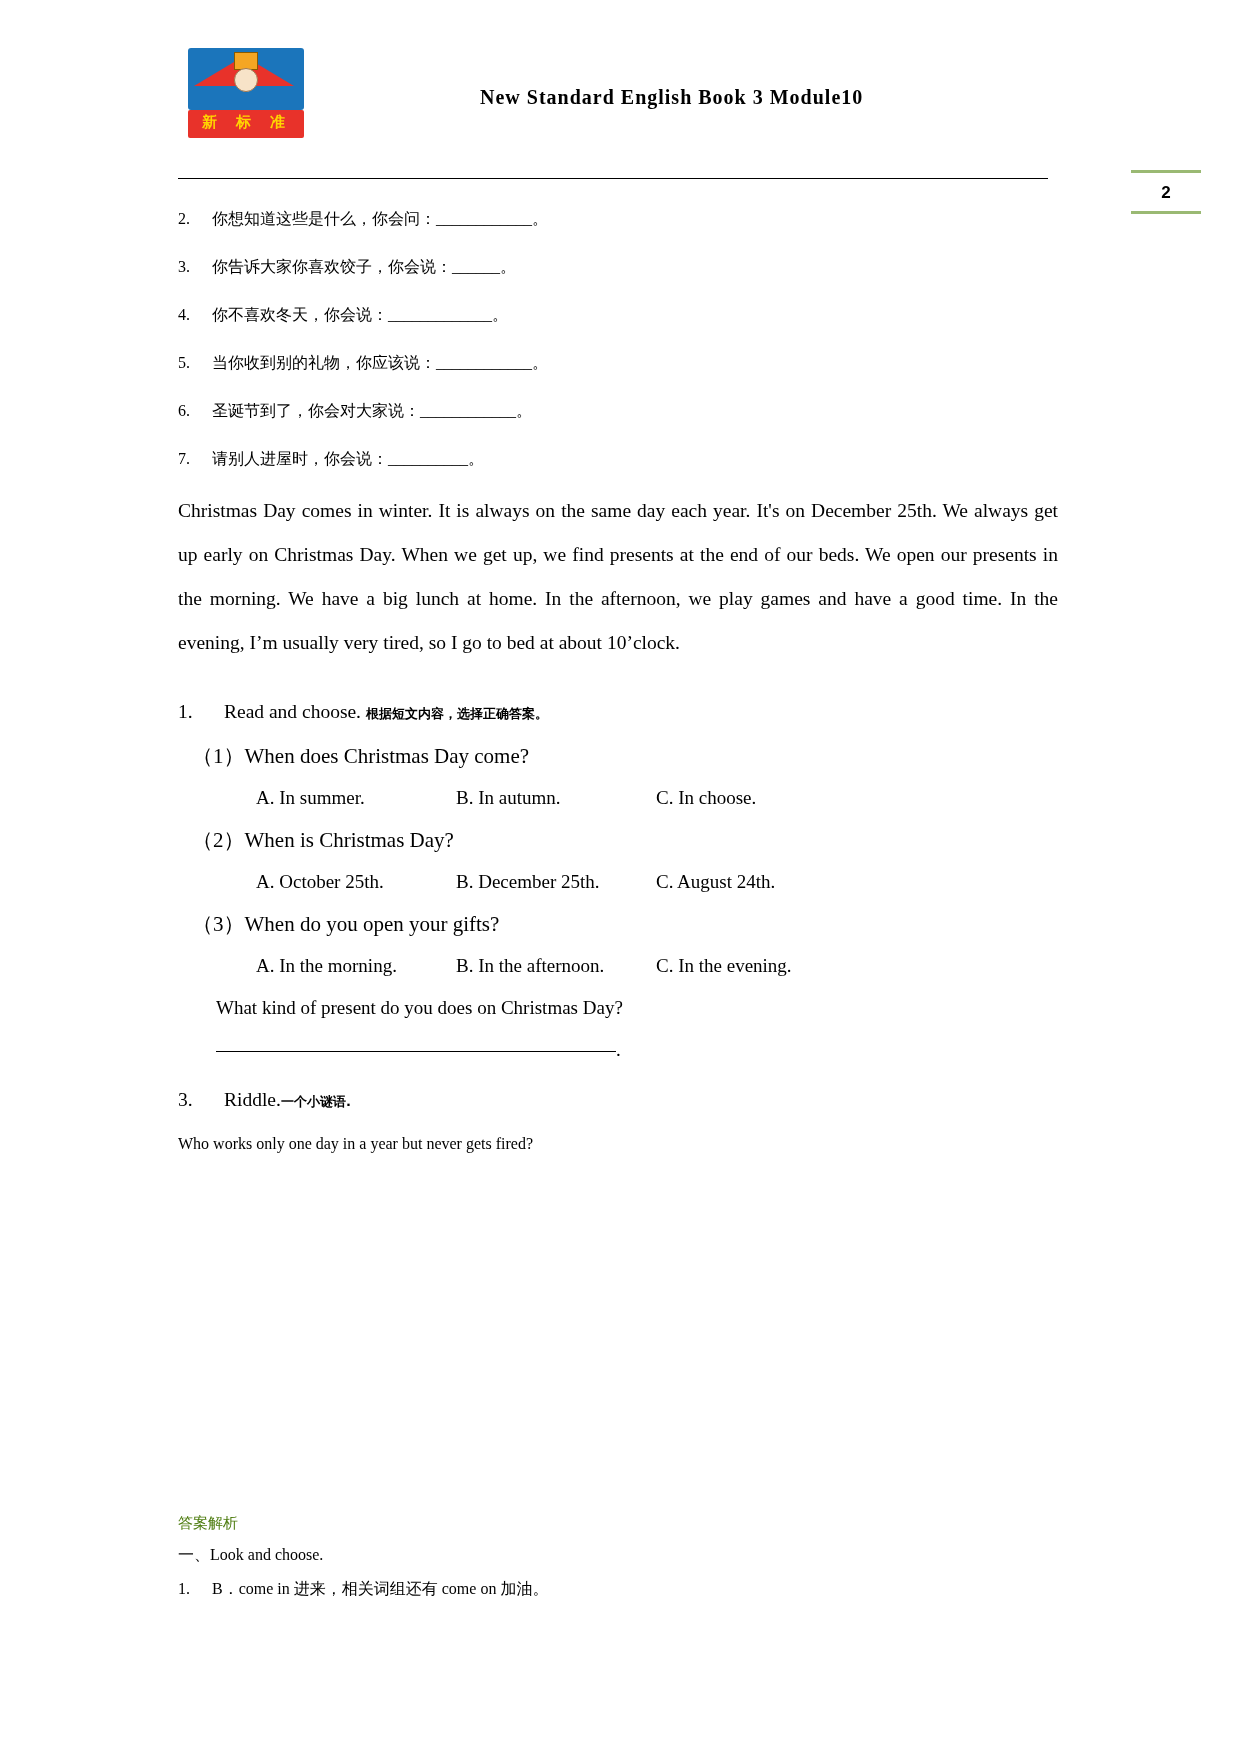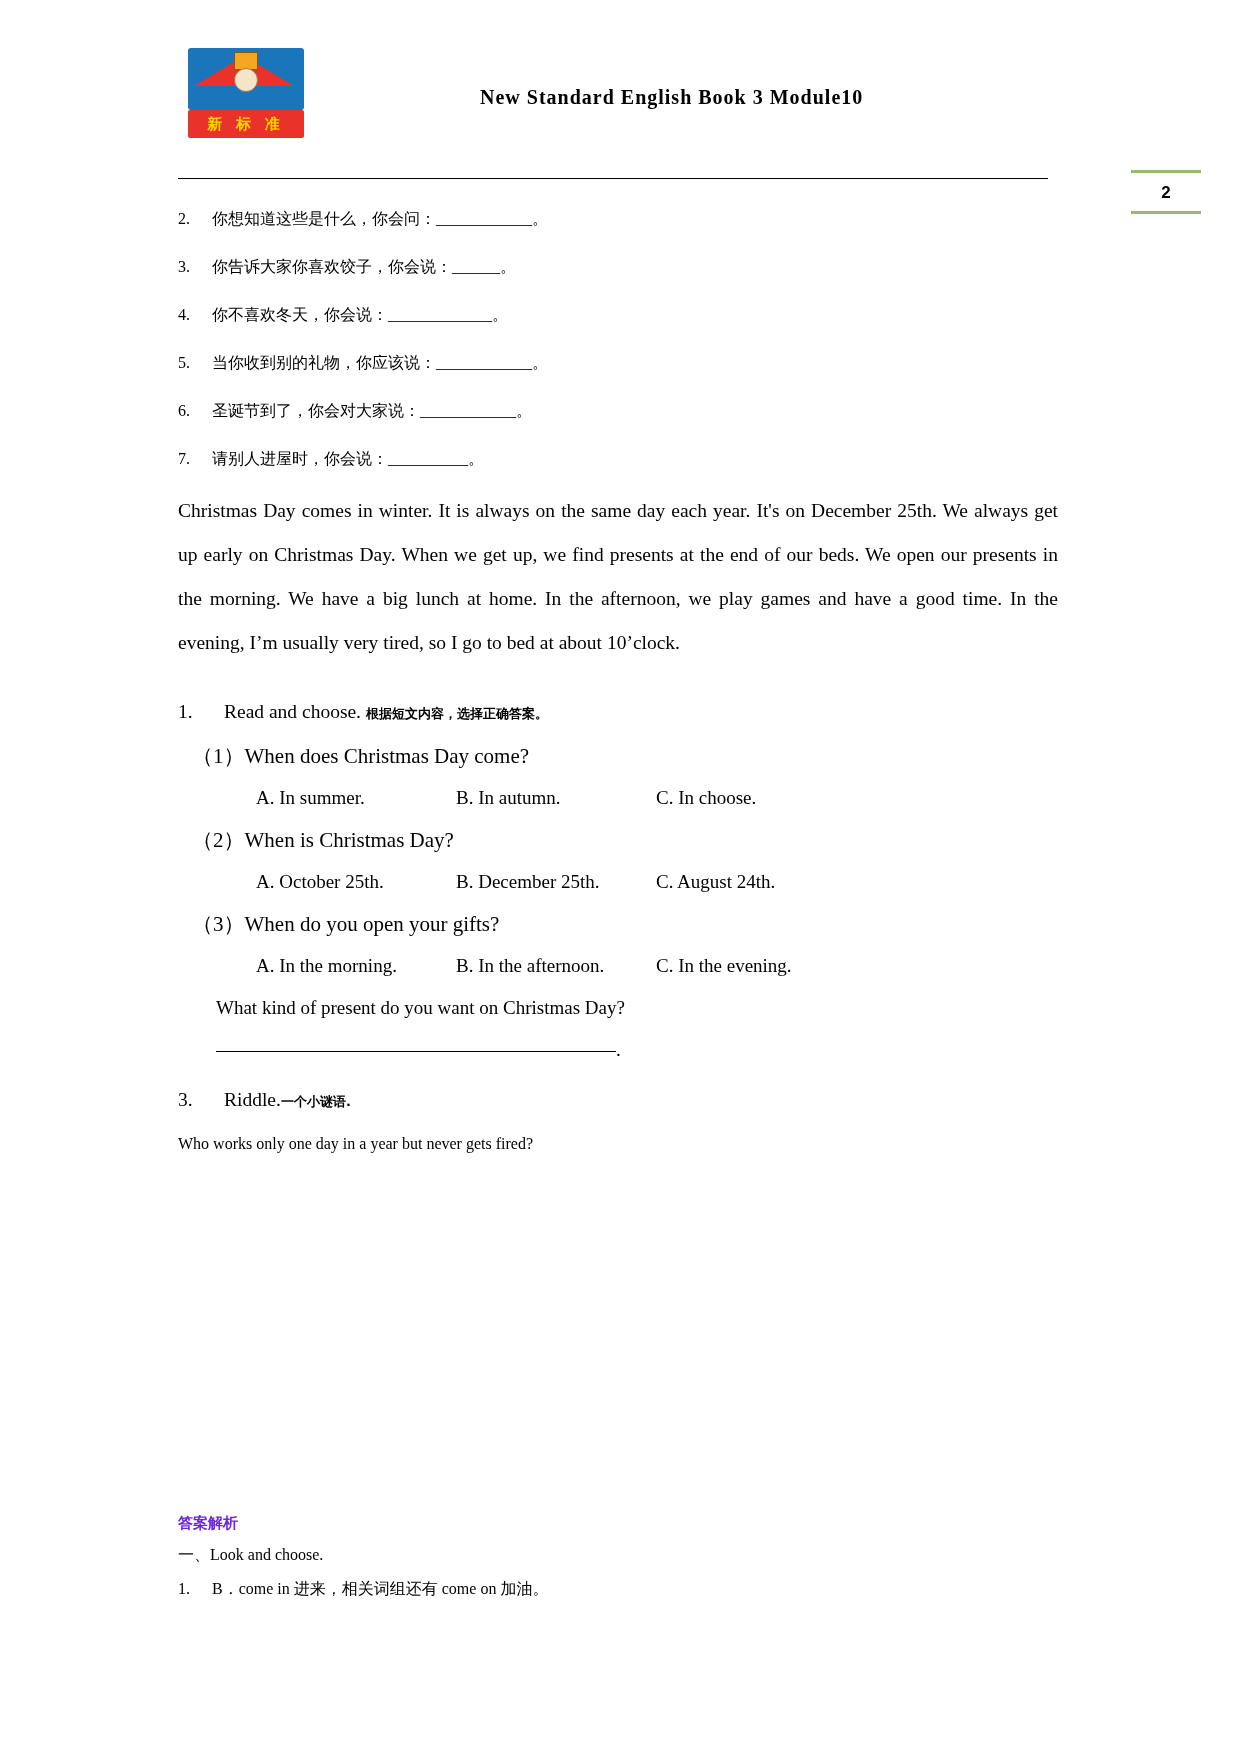--- a/index.html
+++ b/index.html
@@ -69,21 +69,21 @@
   .logo-band {
     position: absolute;
     left: 0; top: 62px;
     width: 116px; height: 28px;
     background: #e8322a;
     border-radius: 2px;
   }
   .logo-band span {
     display: block;
     color: #ffd400;
-    font-family: Liberation Serif, serif;
+    font-family: Liberation Mono, monospace;
     font-size: 15px;
     letter-spacing: 5px;
     text-align: center;
     line-height: 28px;
     font-weight: bold;
   }
   .header-title {
     position: absolute;
     left: 480px;
     top: 56px;
@@ -196,23 +196,23 @@
 
   
   .answers {
     position: absolute;
     left: 178px;
     top: 1478px;
     width: 880px;
   }
   .ans-title {
     font-family: "DejaVu Sans", sans-serif;
-    font-weight: bold;
+    font-weight: normal;
     font-size: 15px;
-    color: #6d28d9;
+    color: #4d7c0f;
     line-height: 30px;
   }
   .ans-sub {
     font-size: 16px;
     line-height: 34px;
   }
   .ans-item {
     font-size: 16px;
     line-height: 34px;
   }
@@ -283,21 +283,21 @@
     <div class="sub-q">（2）When is Christmas Day?</div>
     <div class="choices">
       <span class="ch ch-a">A. October 25th.</span><span class="ch ch-b">B. December 25th.</span><span class="ch ch-c">C. August 24th.</span>
     </div>
 
     <div class="sub-q">（3）When do you open your gifts?</div>
     <div class="choices">
       <span class="ch ch-a">A. In the morning.</span><span class="ch ch-b">B. In the afternoon.</span><span class="ch ch-c">C. In the evening.</span>
     </div>
 
-    <div class="answer-line">What kind of present do you want on Christmas Day?</div>
+    <div class="answer-line">What kind of present do you does on Christmas Day?</div>
     <div class="answer-line">
       <span class="fill-rule"></span><span>.</span>
     </div>
 
     <div class="task" style="margin-top:8px">
       <span class="task-num">3.</span><span>Riddle.</span><span class="cn-bold">一个小谜语.</span>
     </div>
     <div class="q-line" style="line-height:42px">Who works only one day in a year but never gets fired?</div>
 
   </div>

